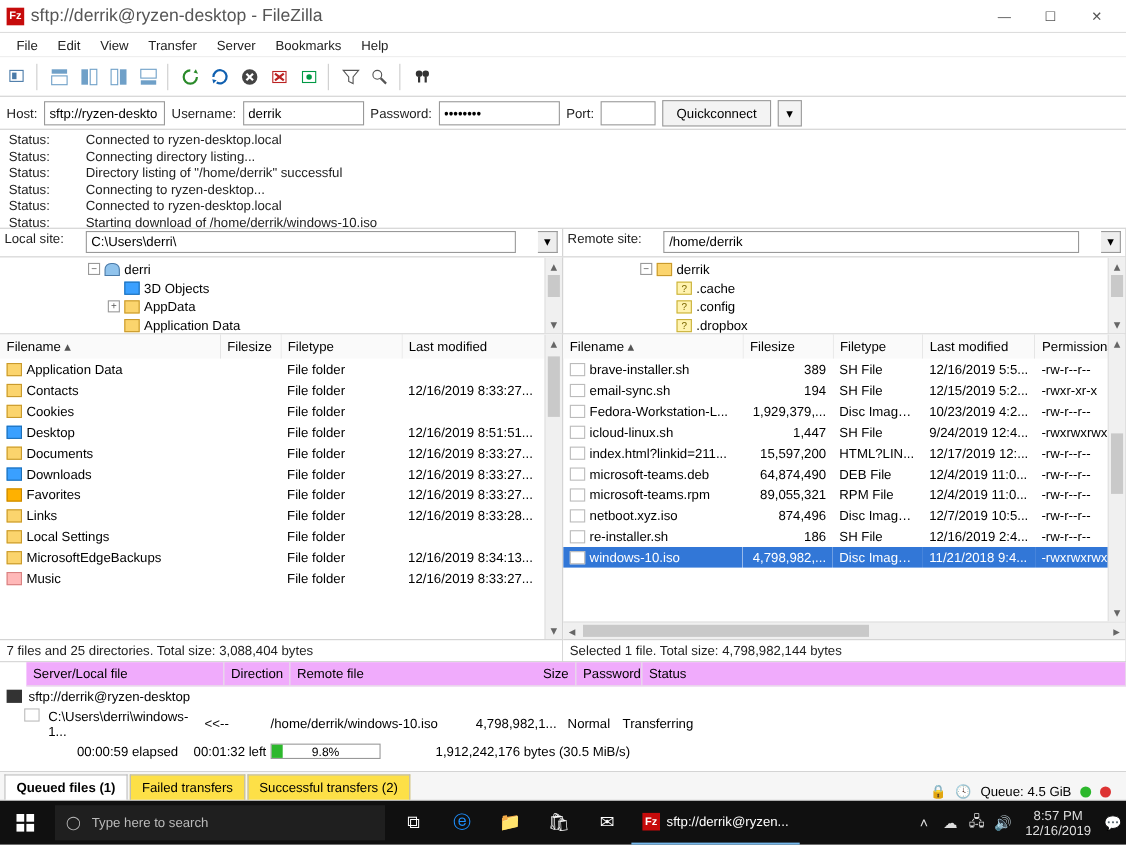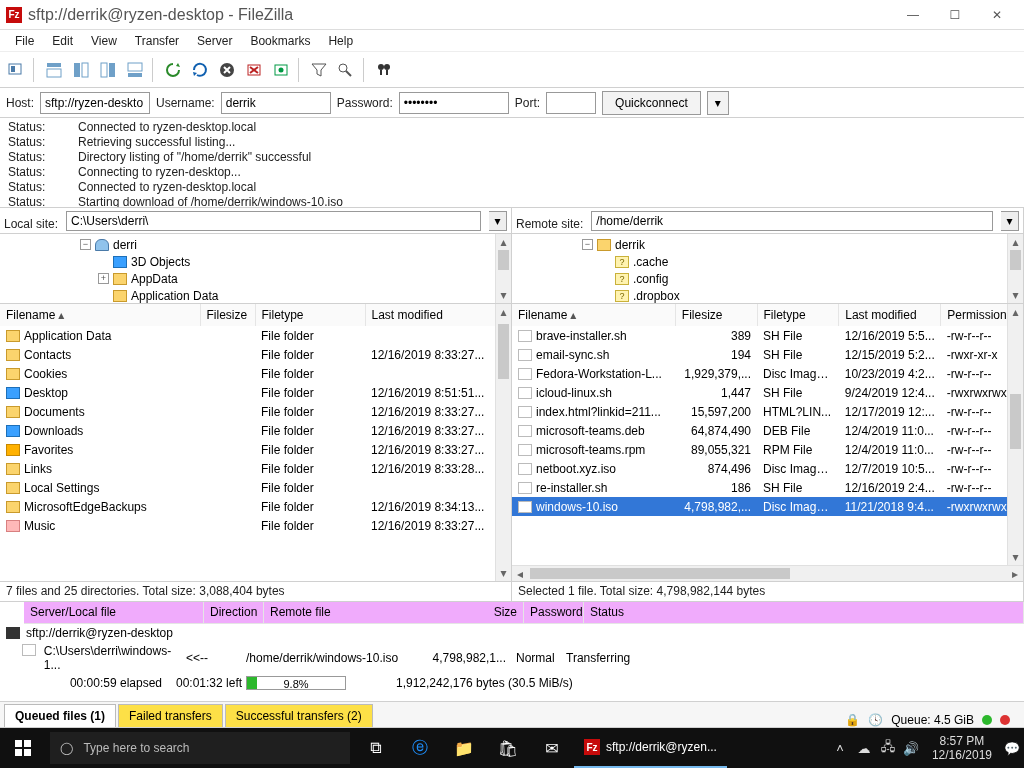--- a/index.html
+++ b/index.html
@@ -22,21 +22,21 @@
   .quickbar label { color: #222; }
   .quickbar input { border: 1px solid #999; height: 22px; padding: 0 4px; font-size: 12px; }
   .quickbar .btn { border: 1px solid #999; height: 24px; padding: 0 12px; background: #f3f3f3; display: flex; align-items: center; }
   .quickbar .dropbtn { border: 1px solid #999; height: 24px; width: 22px; background: #f3f3f3; display: flex; align-items: center; justify-content: center; }
   
   .logpane { height: 90px; overflow: hidden; border-bottom: 1px solid #d0d0d0; display: flex; flex-direction: column; padding: 2px 2px; }
   .logrow { display: flex; gap: 22px; padding: 0 6px; color: #222; line-height: 15px; }
   .logrow .loglabel { width: 48px; }
   
   .siterow { height: 26px; display: flex; border-bottom: 1px solid #d0d0d0; }
-  .sitehalf { flex: 1; display: flex; align-items: flex-end; border-right: 1px solid #d0d0d0; padding: 2px 4px; gap: 8px; }
+  .sitehalf { flex: 1; display: flex; align-items: flex-start; border-right: 1px solid #d0d0d0; padding: 2px 4px; gap: 20px; }
   .sitehalf label { color: #222; }
   .sitehalf input { flex: 1; border: 1px solid #999; height: 20px; padding: 0 4px; }
   .sitehalf .dd { width: 18px; height: 20px; border: 1px solid #999; border-left: none; background: #eee; display: flex; align-items: center; justify-content: center; }
   
   .treerow { height: 70px; display: flex; border-bottom: 1px solid #d0d0d0; }
   .treehalf { flex: 1; border-right: 1px solid #d0d0d0; overflow: hidden; position: relative; }
   .tree-inner { position: absolute; inset: 0 16px 0 0; overflow: hidden; padding: 2px 2px 2px 80px; }
   .tree-node { display: flex; align-items: center; height: 17px; gap: 4px; }
   .tree-node.indent1 { padding-left: 18px; }
   .tree-exp { width: 11px; height: 11px; border: 1px solid #999; display: flex; align-items: center; justify-content: center; font-size: 9px; line-height: 9px; color: #555; background: #fff; }
@@ -212,21 +212,21 @@
   <div class="dropbtn">▾</div>
 </div>
 
 <div class="logpane">
   <div class="logrow">
       <span class="loglabel">Status:</span>
       <span>Connected to ryzen-desktop.local</span>
     </div>
   <div class="logrow">
       <span class="loglabel">Status:</span>
-      <span>Retrieving successful listing...</span>
+      <span>Connecting directory listing...</span>
     </div>
   <div class="logrow">
       <span class="loglabel">Status:</span>
       <span>Directory listing of "/home/derrik" successful</span>
     </div>
   <div class="logrow">
       <span class="loglabel">Status:</span>
       <span>Connecting to ryzen-desktop...</span>
     </div>
   <div class="logrow">

